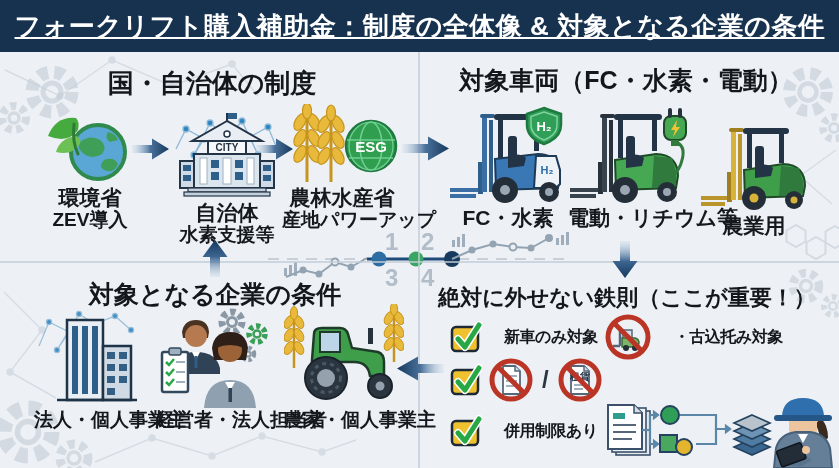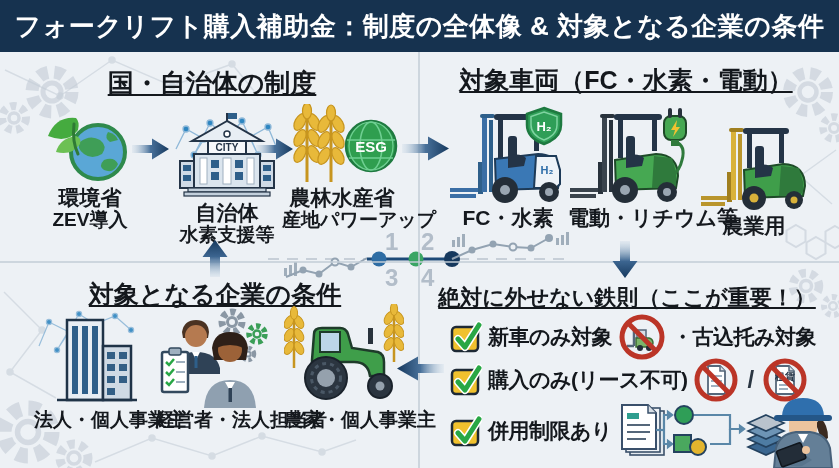--- a/index.html
+++ b/index.html
@@ -8,41 +8,41 @@
     background:#edf1f5;
     font-family:"Liberation Sans","DejaVu Sans",sans-serif;
     color:#15191e;
   }
   .abs{position:absolute;}
   
   .titlebar{
     position:absolute; left:0; top:0; width:839px; height:52px;
     background:#16324f; color:#ffffff;
     display:flex; align-items:center; justify-content:center;
-    font-size:26px; font-weight:900; letter-spacing:.5px; white-space:nowrap;
+    font-size:26px; font-weight:900; letter-spacing:.5px; white-space:nowrap;text-decoration:underline;
   }
   
   .vdiv{position:absolute; left:418px; top:52px; width:2px; height:416px; background:#c2ccd6; opacity:.75;}
   .hdiv{position:absolute; left:0; top:261px; width:839px; height:2px; background:#c2ccd6; opacity:.75;}
   
   .qhead{
     position:absolute; margin:0; text-align:center; white-space:nowrap;
-    font-weight:900; color:#14181d; transform:translateX(-50%);text-decoration:underline;
+    font-weight:900; color:#14181d; transform:translateX(-50%);
   }
   
   .fig{position:absolute; text-align:center;}
   .fig svg{display:block; margin:0 auto;}
   .lbl{font-size:21px; font-weight:900; white-space:nowrap; line-height:1.1; margin-top:2px;}
   .sub{font-size:19px; font-weight:800; white-space:nowrap; line-height:1.2;}
   .lbl.small{font-size:19px;}
   
   .qnum{position:absolute; font-size:24px; font-weight:800; color:#b2bdc9; line-height:1;}
   
   .rule-row{position:absolute; display:flex; align-items:center; gap:6px; white-space:nowrap;}
-  .rule-text{font-size:21px; font-weight:900; letter-spacing:-0.5px; color:#14181d;}
+  .rule-text{font-size:16px; font-weight:900; letter-spacing:-0.5px; color:#14181d;margin-left:16px;}
   .rule-sep{font-size:24px; font-weight:900; color:#2a3642; margin:0 2px;}
   .arrow{position:absolute;}
 </style>
 </head>
 <body>
 
 <div class="stage">
 
   <svg width="0" height="0" style="position:absolute">
     <defs>
@@ -524,21 +524,20 @@
     </svg>
     <span class="rule-text">・古込托み対象</span>
   </div>
 
   <div class="rule-row" style="left:450px;top:357px">
     <svg width="32" height="32" viewBox="0 0 32 32">
       <rect x="2" y="6" width="26" height="24" rx="4" fill="#f0c12e" stroke="#1d2935" stroke-width="2.5"></rect>
       <path d="M8,18 l7,8 14,-22" fill="none" stroke="#ffffff" stroke-width="8" stroke-linecap="round" stroke-linejoin="round"></path>
       <path d="M8,18 l7,8 14,-22" fill="none" stroke="#28a745" stroke-width="5" stroke-linecap="round" stroke-linejoin="round"></path>
     </svg>
-    <span class="rule-text">購入のみ(リース不可)</span>
     <svg width="46" height="46" viewBox="0 0 46 46">
       <g>
         <path d="M15,9 h12 l5,5 v23 h-17 z" fill="#ffffff" stroke="#55677a" stroke-width="1.8"></path>
         <path d="M27,9 v5 h5" fill="#d7dee5" stroke="#55677a" stroke-width="1.5"></path>
         <line x1="18" y1="19" x2="29" y2="19" stroke="#9fb0bf" stroke-width="2"></line>
         <line x1="18" y1="24" x2="29" y2="24" stroke="#9fb0bf" stroke-width="2"></line>
         <line x1="18" y1="29" x2="26" y2="29" stroke="#9fb0bf" stroke-width="2"></line>
       </g>
       <circle cx="23" cy="23" r="19" fill="none" stroke="#bb3527" stroke-width="5"></circle>
       <line x1="10" y1="10" x2="36" y2="36" stroke="#bb3527" stroke-width="5"></line>

